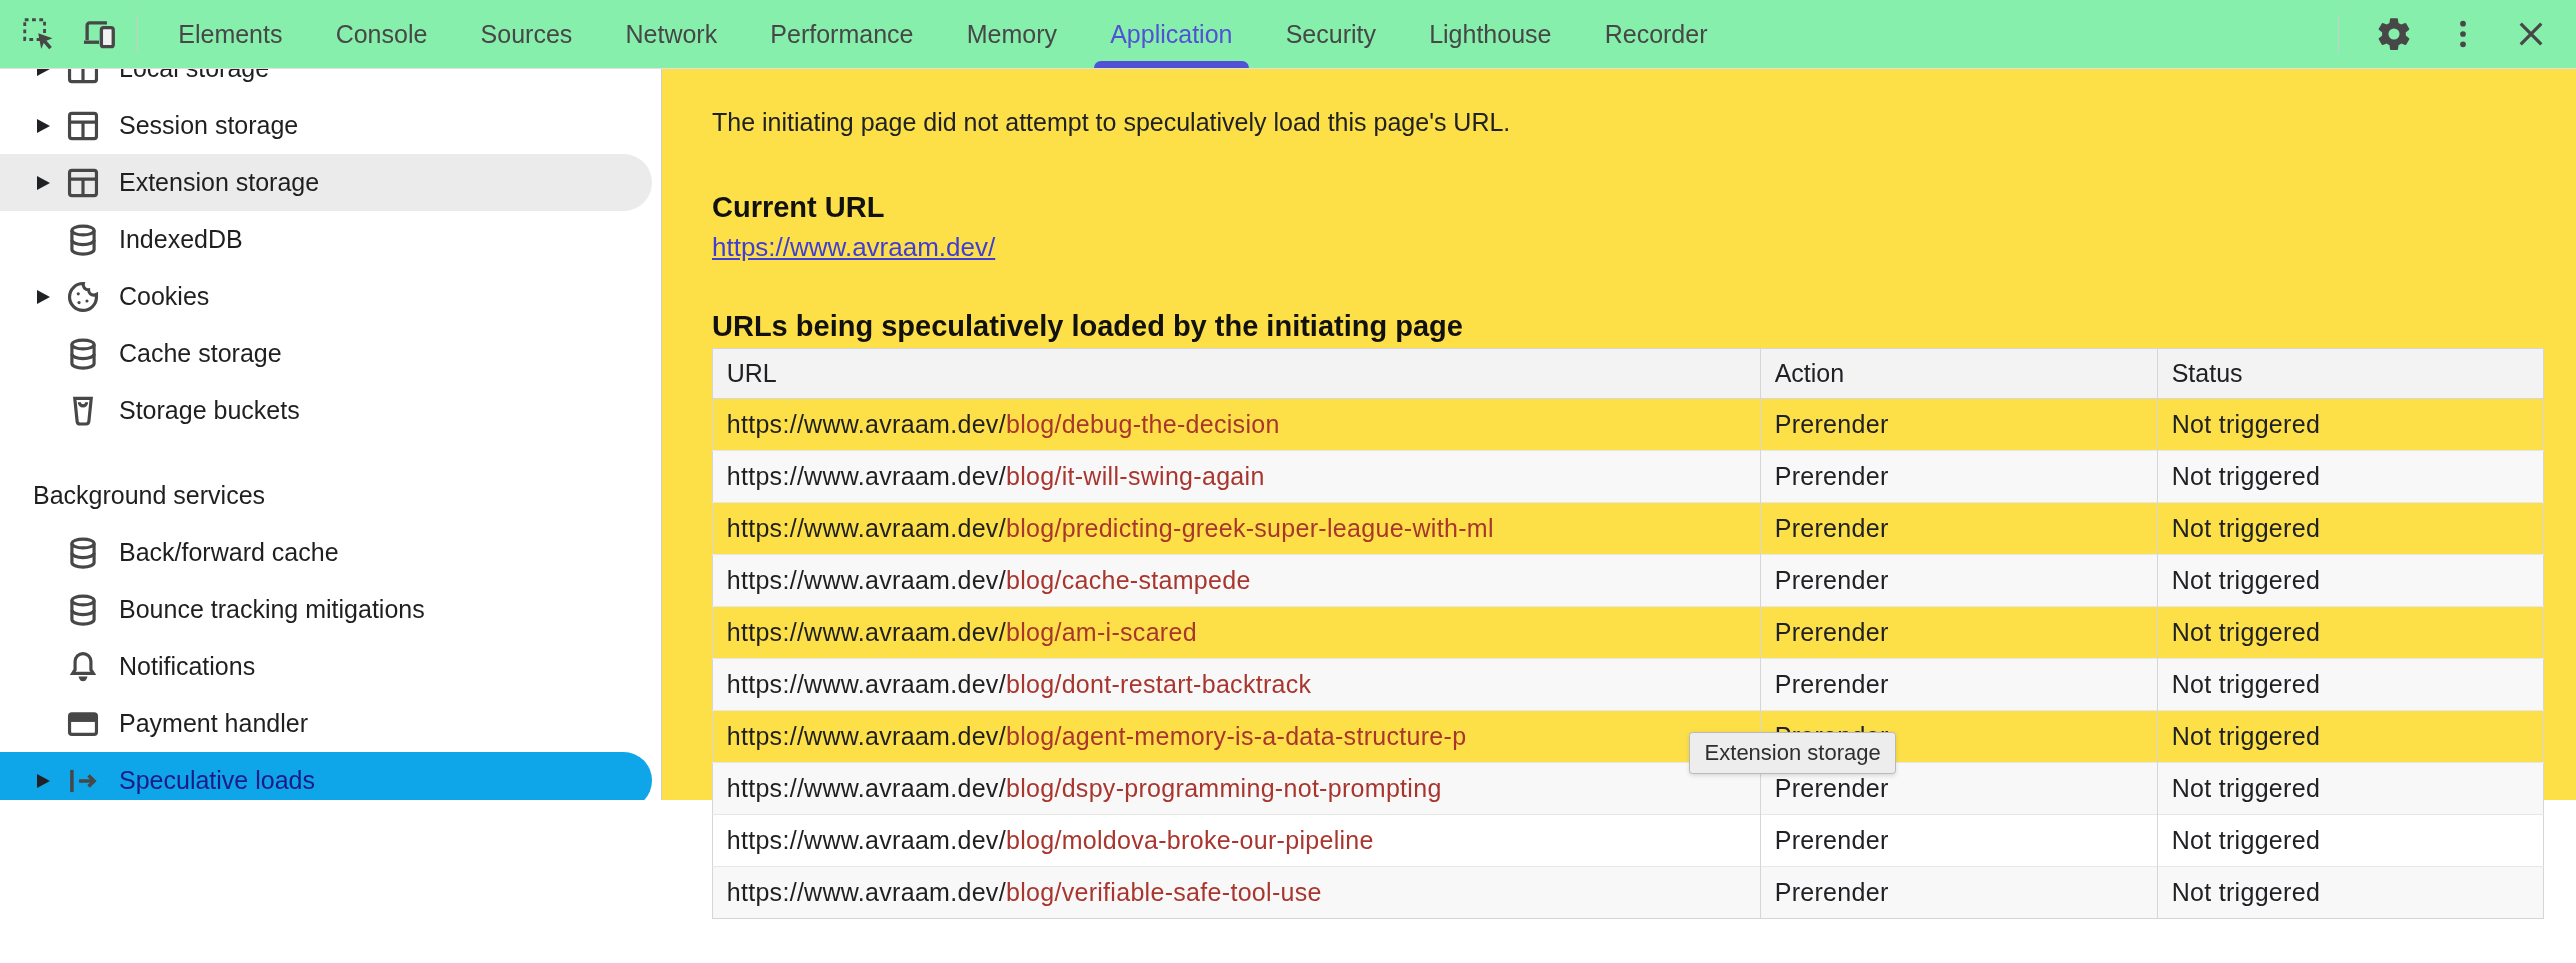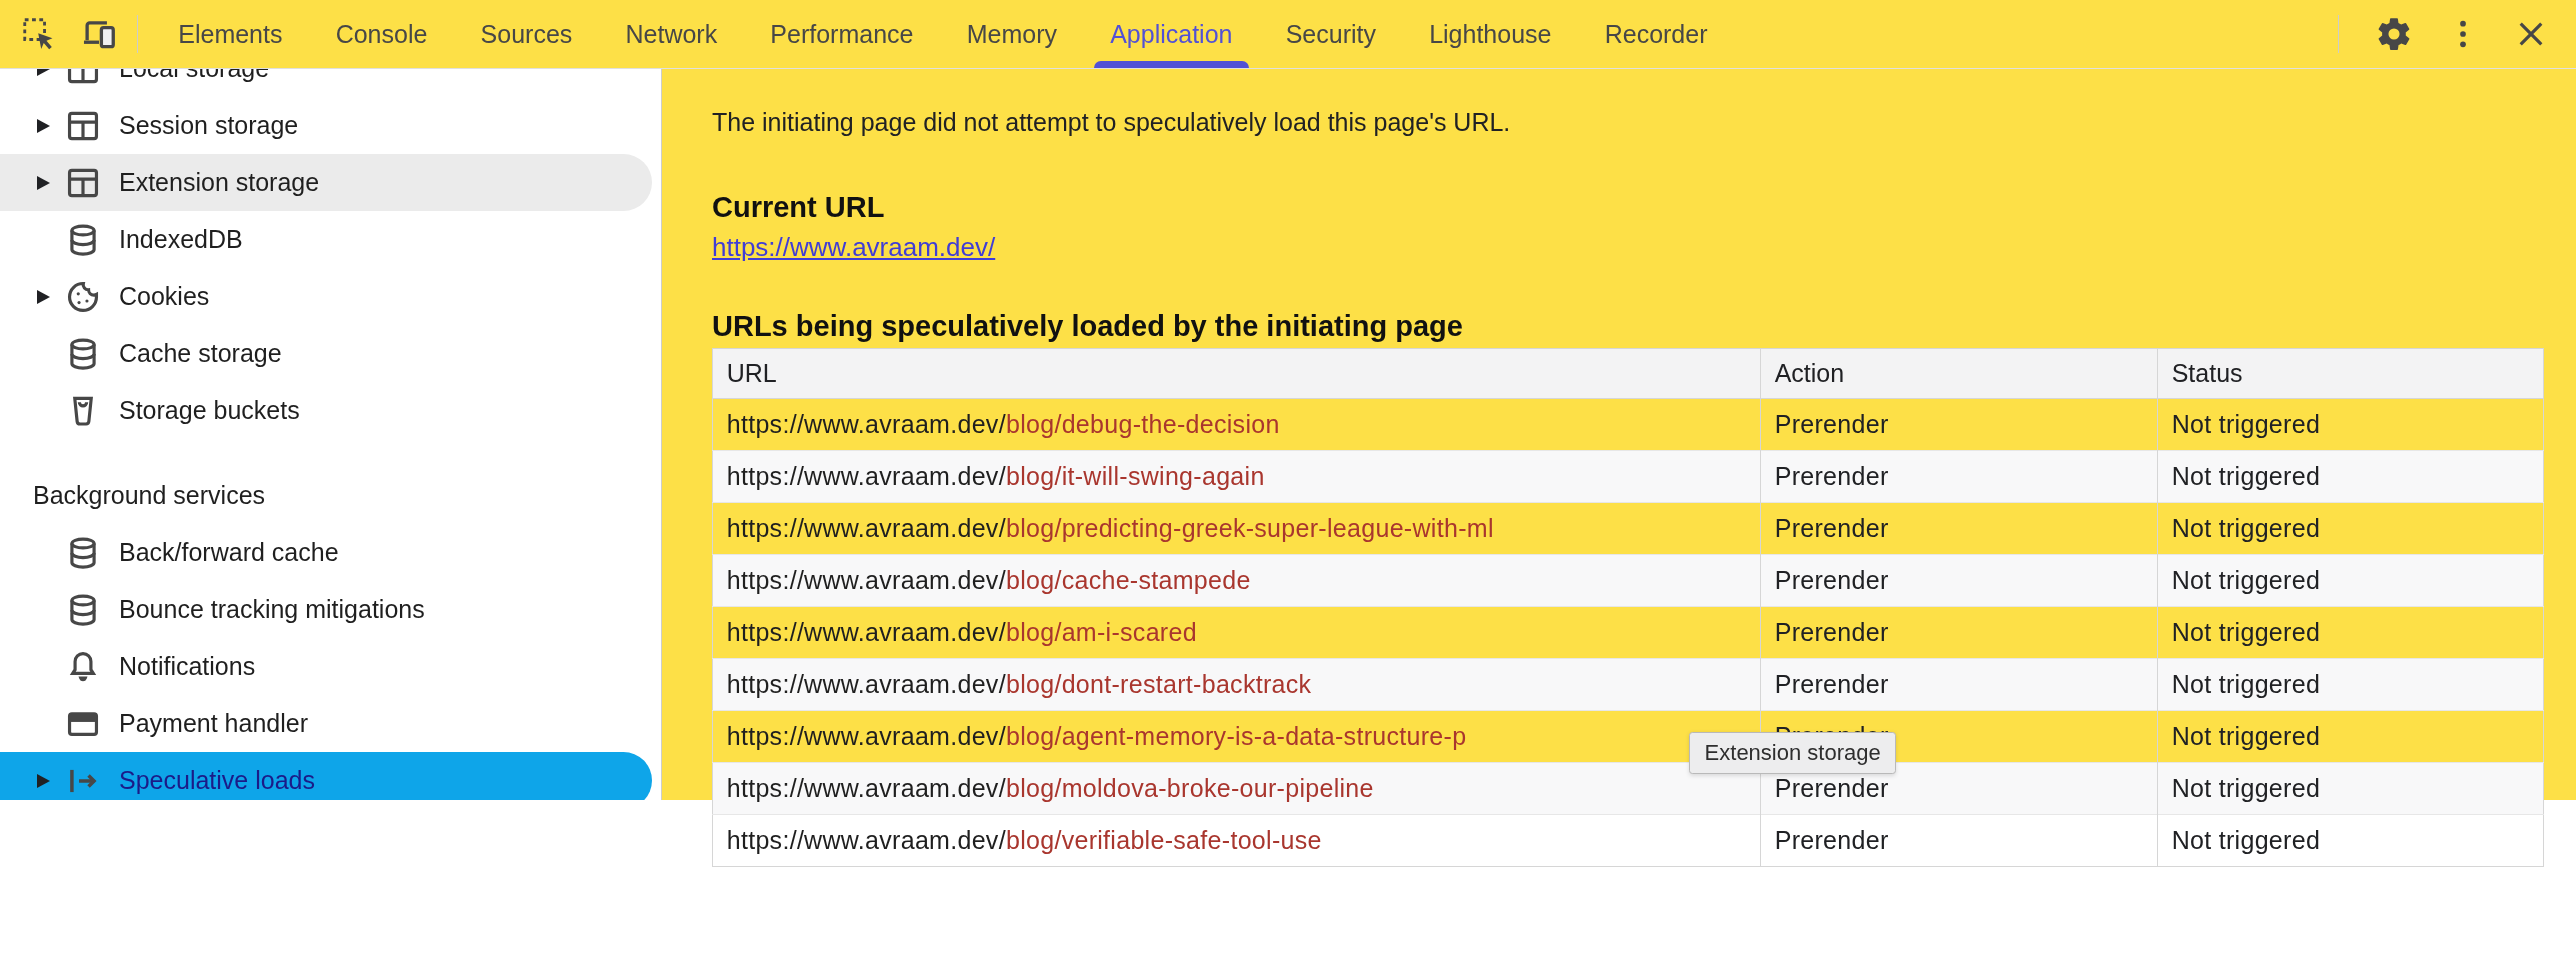--- a/index.html
+++ b/index.html
@@ -4,21 +4,21 @@
 <style>
   * { box-sizing: border-box; margin: 0; padding: 0; }
   html,body { background:#fff; }
   body {
     width: 2576px; height: 963px; overflow: hidden; position: relative;
     font-family: "Liberation Sans", sans-serif; color:#1f1f1f;
   }
 
   
   .tabbar {
-    height: 69px; background:#fde047; border-bottom:0.9px solid #e0e0e0;
+    height: 69px; background:#86efac; border-bottom:0.9px solid #e0e0e0;
     display:flex; align-items:center;
   }
   .tb-icons { display:flex; align-items:center; gap:12px; padding:0 13.7px 0 15.4px; }
   .icon-btn { width:48px; height:48px; display:flex; align-items:center; justify-content:center; color:#474747; }
   .icon-btn svg { width:38px; height:38px; }
   .tb-divider { width:0.9px; height:38px; background:#cccccc; }
   .tabs { display:flex; align-items:stretch; height:100%; padding-left:13.7px; }
   .tab {
     position:relative; display:flex; align-items:center; padding:0 26.6px;
     font-size:25px; color:#474747; cursor:default; white-space:nowrap;
@@ -347,20 +347,25 @@
             <td><span class="url-base">https://www.avraam.dev/</span><span class="url-path">blog/dont-restart-backtrack</span></td>
             <td>Prerender</td>
             <td>Not triggered</td>
           </tr>
           <tr>
             <td><span class="url-base">https://www.avraam.dev/</span><span class="url-path">blog/agent-memory-is-a-data-structure-p</span></td>
             <td>Prerender</td>
             <td>Not triggered</td>
           </tr>
           <tr>
+            <td><span class="url-base">https://www.avraam.dev/</span><span class="url-path">blog/dspy-programming-not-prompting</span></td>
+            <td>Prerender</td>
+            <td>Not triggered</td>
+          </tr>
+          <tr>
             <td><span class="url-base">https://www.avraam.dev/</span><span class="url-path">blog/moldova-broke-our-pipeline</span></td>
             <td>Prerender</td>
             <td>Not triggered</td>
           </tr>
           <tr>
             <td><span class="url-base">https://www.avraam.dev/</span><span class="url-path">blog/verifiable-safe-tool-use</span></td>
             <td>Prerender</td>
             <td>Not triggered</td>
           </tr>
         </tbody>

